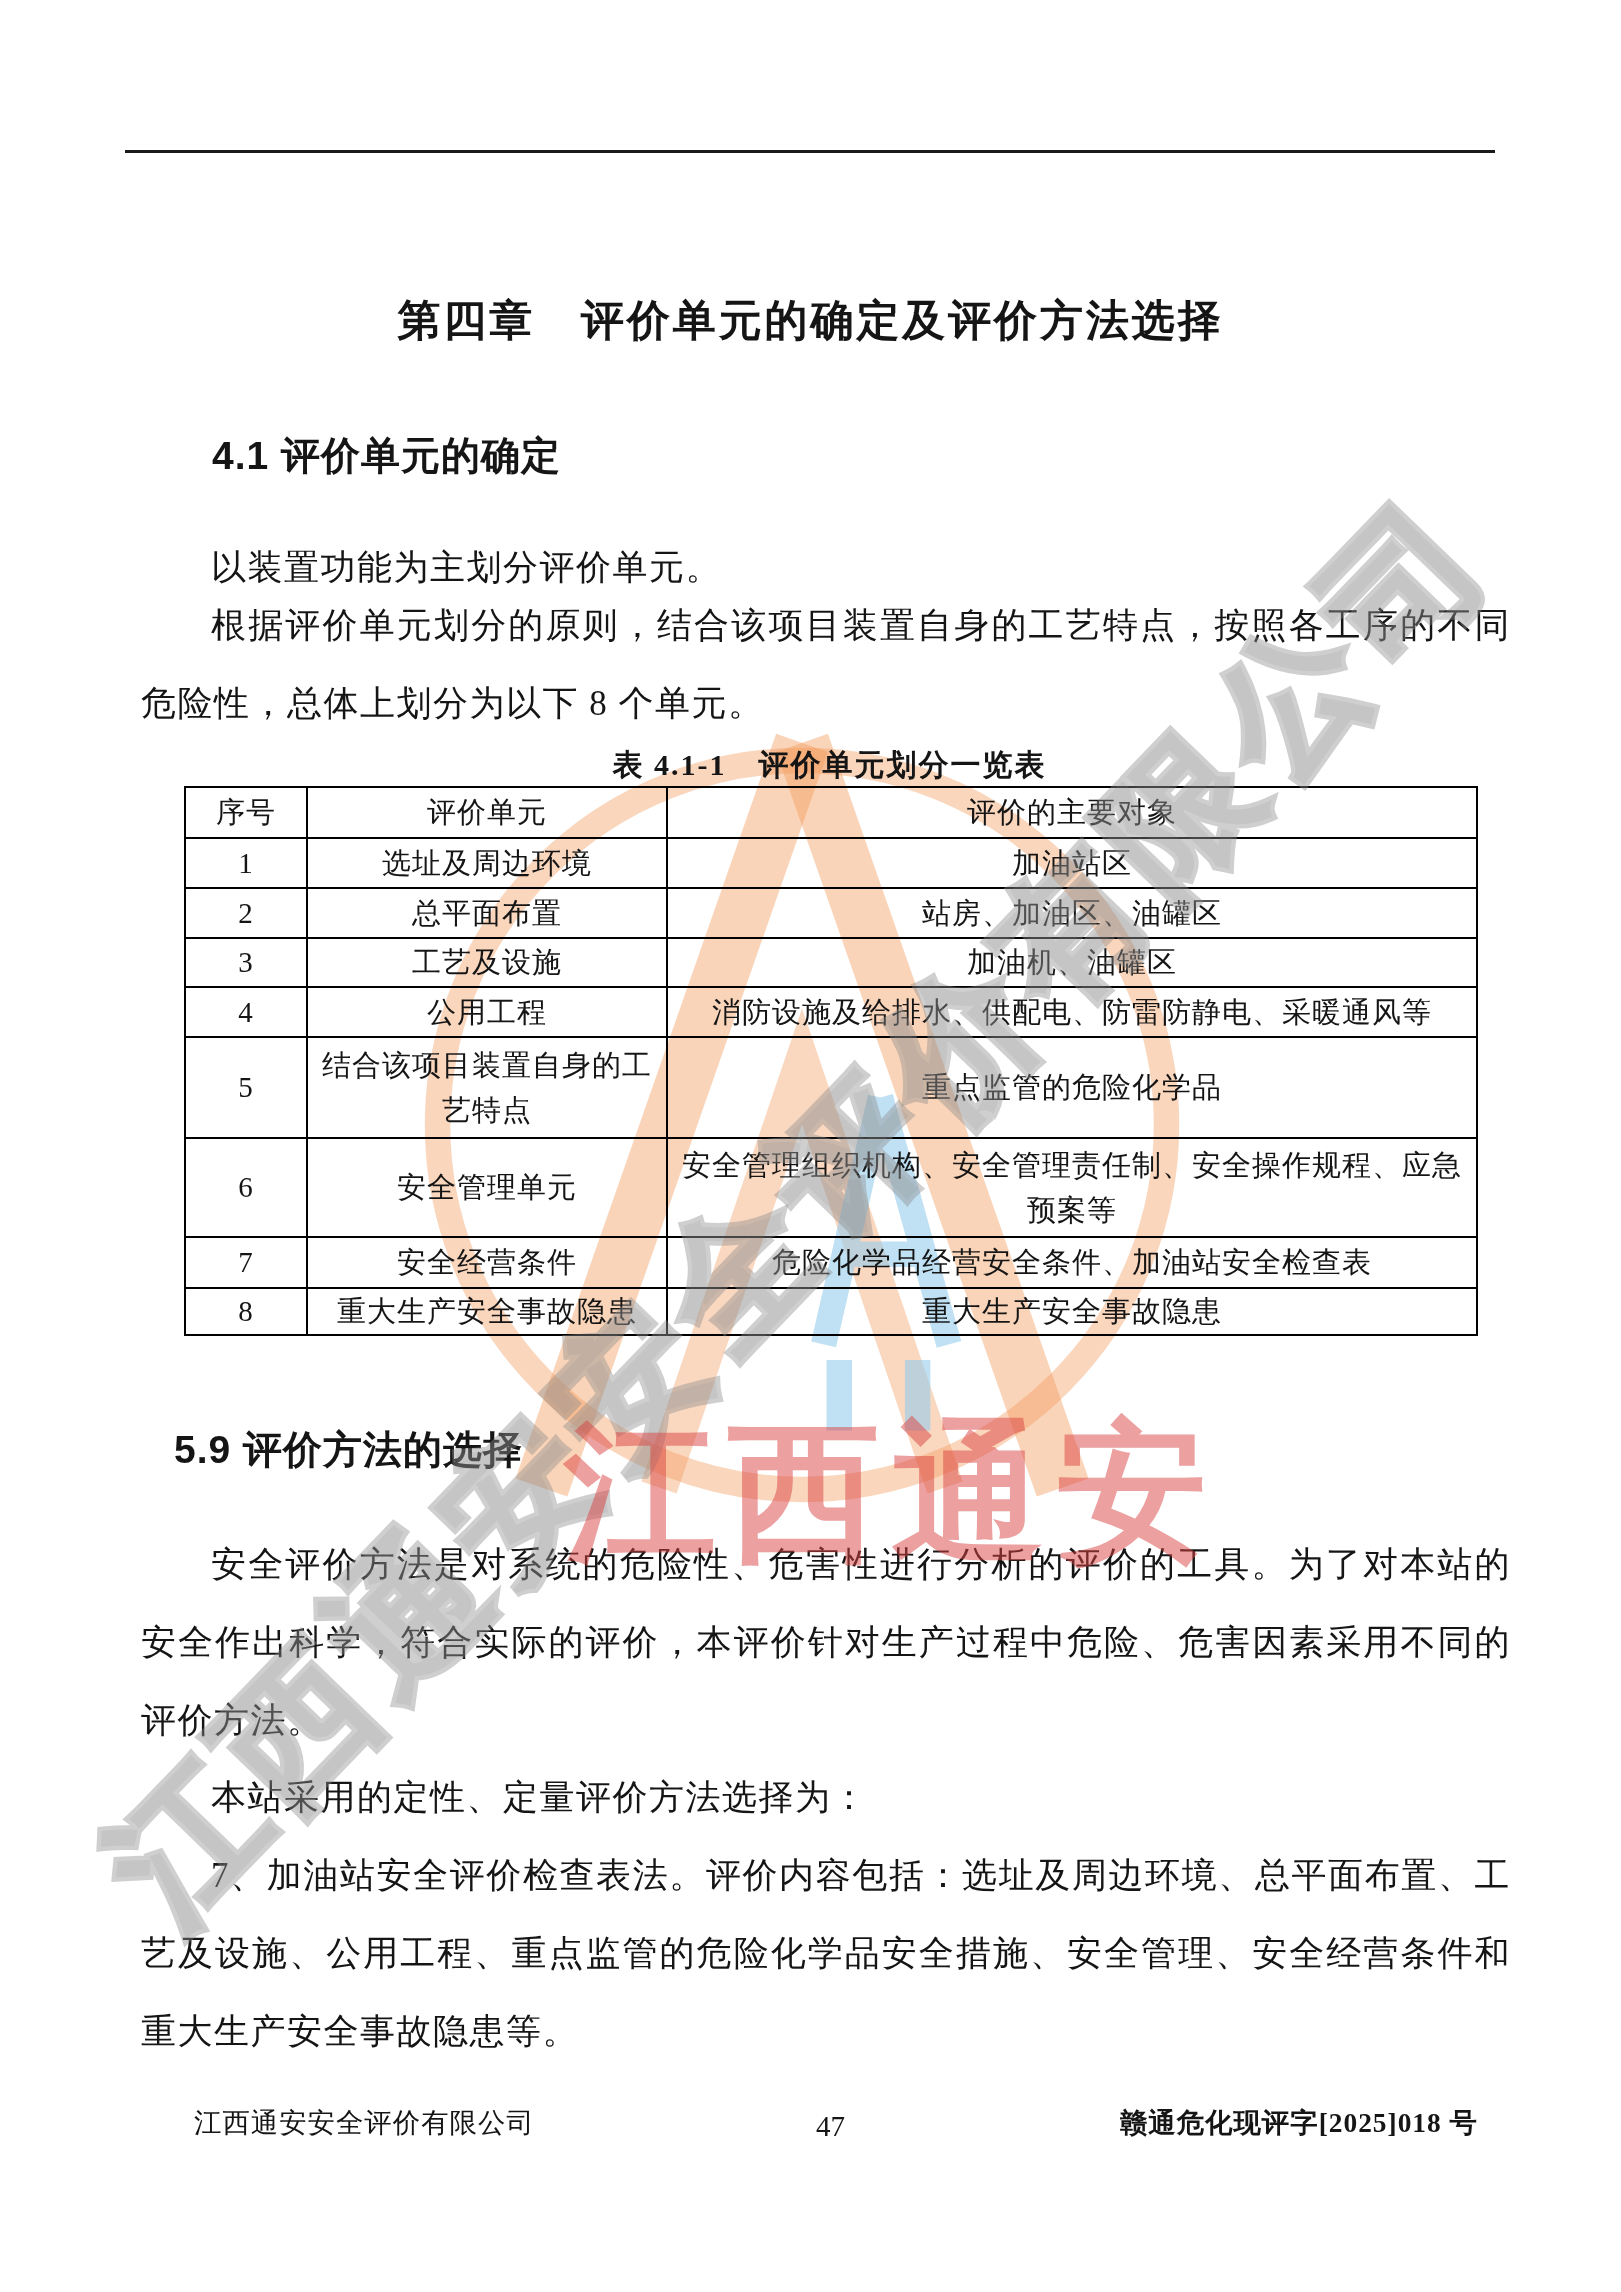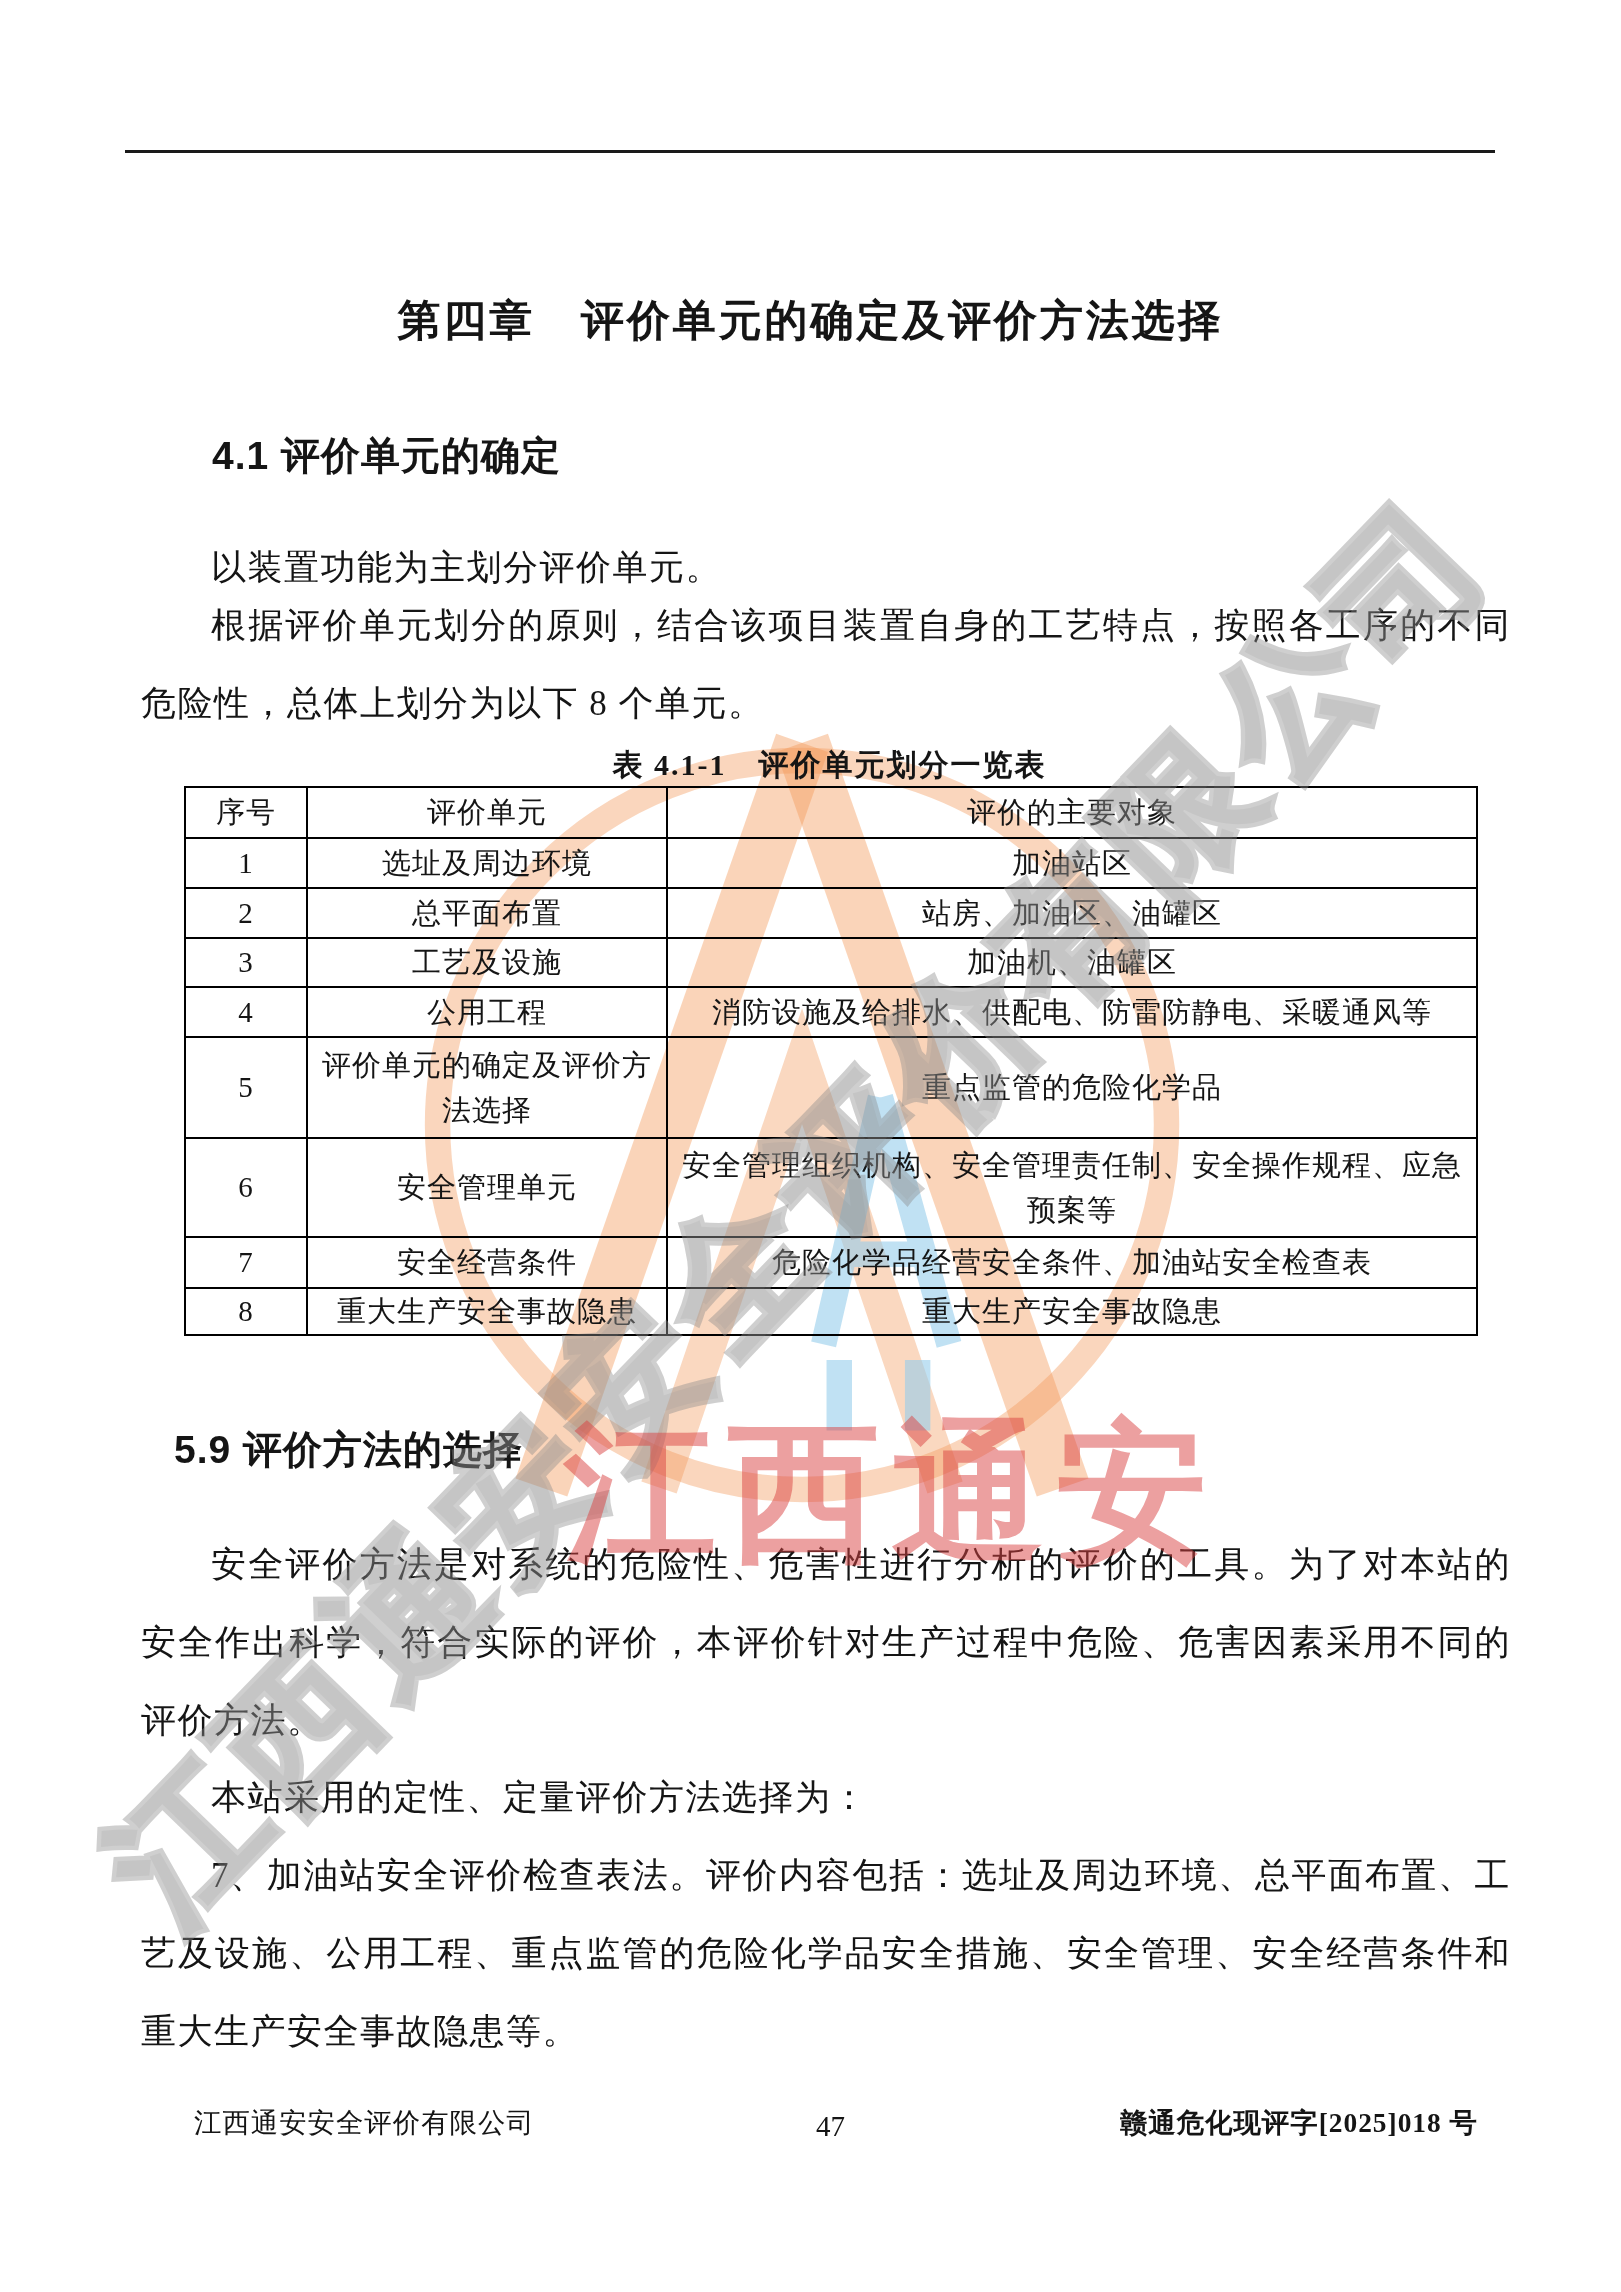--- a/index.html
+++ b/index.html
@@ -127,21 +127,21 @@
           <td>工艺及设施</td>
           <td>加油机、油罐区</td>
         </tr>
         <tr style="height:50px">
           <td>4</td>
           <td>公用工程</td>
           <td>消防设施及给排水、供配电、防雷防静电、采暖通风等</td>
         </tr>
         <tr style="height:101px">
           <td>5</td>
-          <td>评价单元的确定及评价方法选择</td>
+          <td>结合该项目装置自身的工艺特点</td>
           <td>重点监管的危险化学品</td>
         </tr>
         <tr style="height:99px">
           <td>6</td>
           <td>安全管理单元</td>
           <td>安全管理组织机构、安全管理责任制、安全操作规程、应急预案等</td>
         </tr>
         <tr style="height:51px">
           <td>7</td>
           <td>安全经营条件</td>

